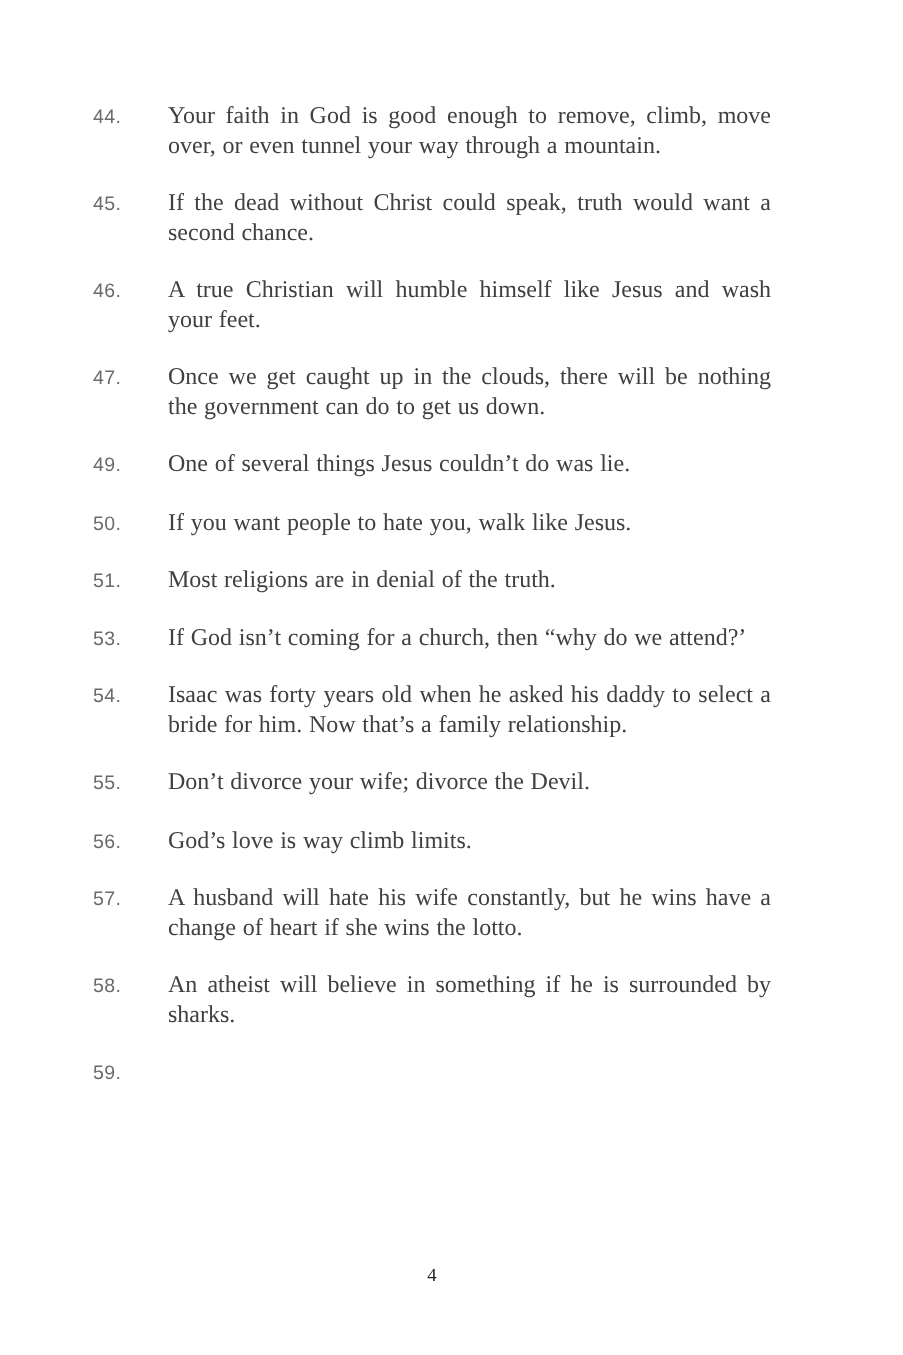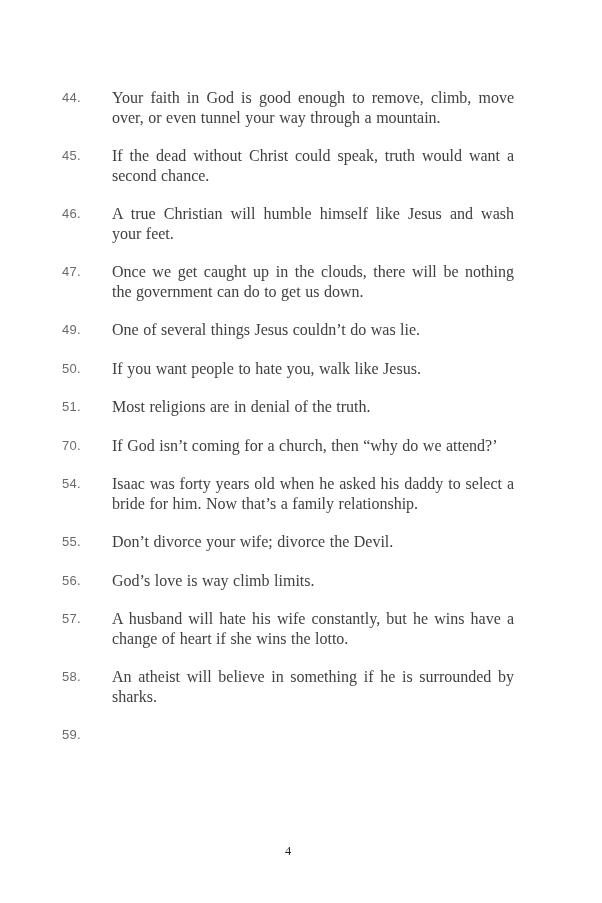--- a/index.html
+++ b/index.html
@@ -7,21 +7,21 @@
   .page {
     position: relative;
     width: 602px;
     height: 903px;
     margin: 0 auto;
     background: #ffffff;
     font-family: "Liberation Serif", serif;
     overflow: hidden;
   }
   .content {
-    padding: 88px 88px 0 62px;
+    padding: 68px 88px 0 62px;
   }
   .item {
     display: flex;
     margin-bottom: 19px;
   }
   .item-number {
     flex: 0 0 50px;
     width: 50px;
     font-family: "Liberation Sans", sans-serif;
     font-size: 13px;
@@ -88,21 +88,21 @@
       <p class="item-text">If you want people to hate you, walk like Jesus.</p>
     </div>
 
     <div class="item">
       <span class="item-number">51.</span>
       <p class="item-text">Most religions are in denial of the truth.</p>
     </div>
 
 
     <div class="item">
-      <span class="item-number">70.</span>
+      <span class="item-number">53.</span>
       <p class="item-text">If God isn’t coming for a church, then “why do we attend?’</p>
     </div>
 
     <div class="item">
       <span class="item-number">54.</span>
       <p class="item-text">Isaac was forty years old when he asked his daddy to select a bride for him. Now that’s a family relationship.</p>
     </div>
 
     <div class="item">
       <span class="item-number">55.</span>

